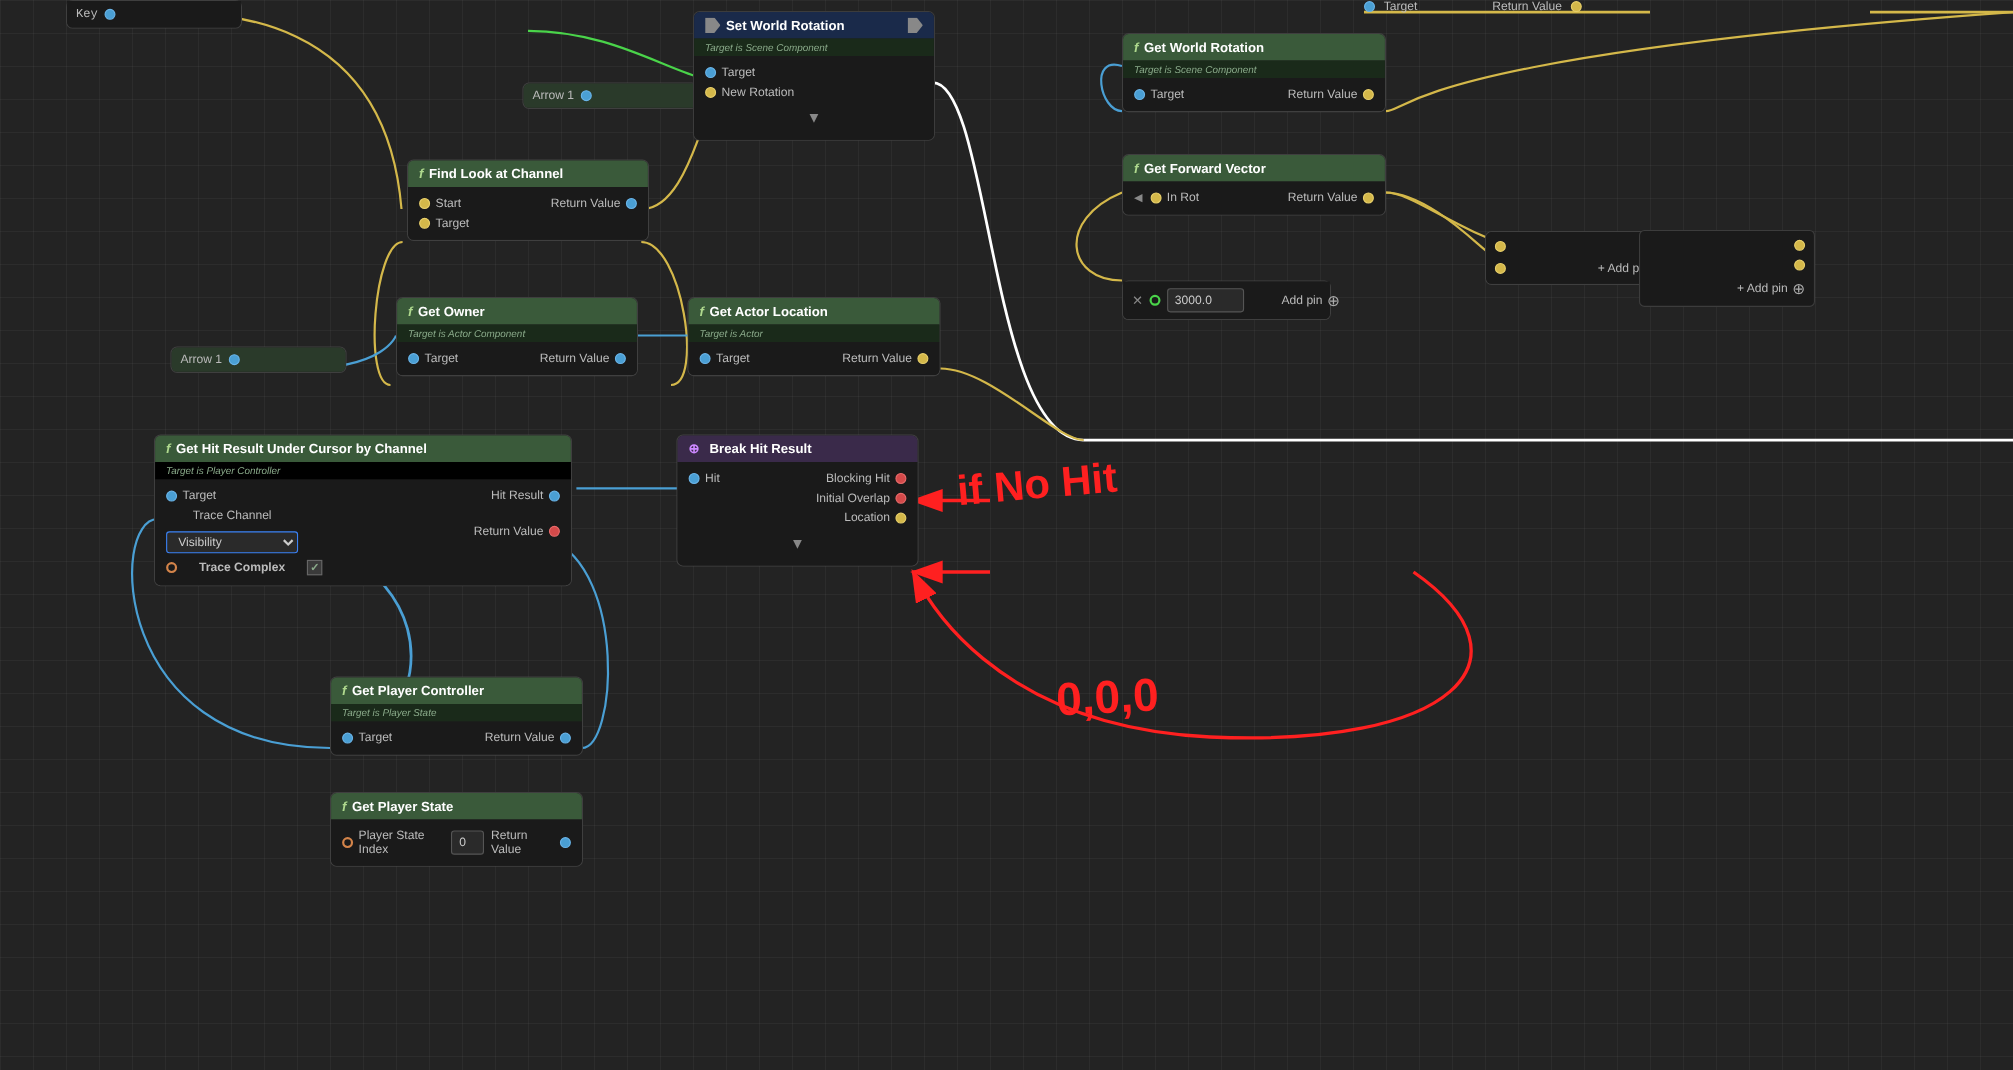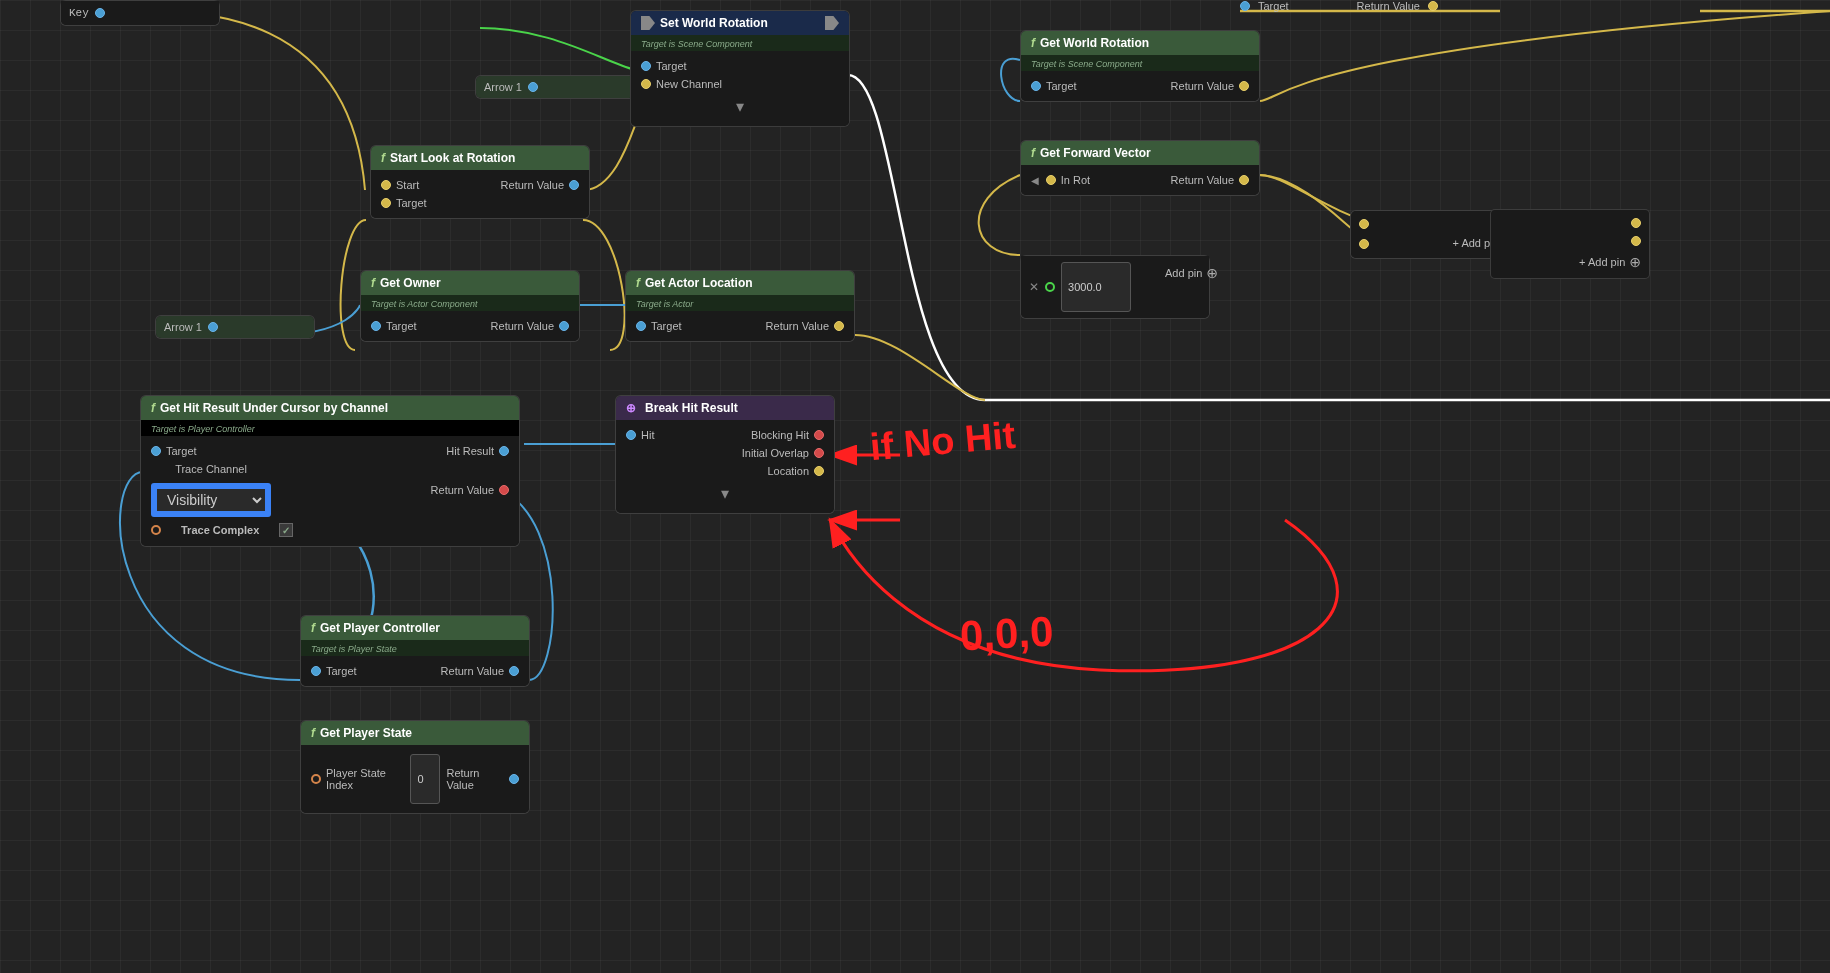--- a/index.html
+++ b/index.html
@@ -222,23 +222,23 @@
       pointer-events: none;
     }
 
     .delta-seconds {
       top: 18px;
       left: 370px;
     }
 
     .dropdown-select {
       background: #2a2a2a;
-      border: 6px solid #3b82f6;
+      border: 1px solid #3b82f6;
       color: #ccc;
-      font-size: 14px;
+      font-size: 11px;
       padding: 2px 6px;
       border-radius: 3px;
       width: 120px;
     }
 
     .checkbox-custom {
       width: 14px;
       height: 14px;
       background: #3a3a3a;
       border: 1px solid #666;
@@ -247,21 +247,21 @@
       justify-content: center;
       color: #8aaa8a;
       font-size: 10px;
     }
 
     .value-input {
       background: #2a2a2a;
       border: 1px solid #555;
       color: #ccc;
       font-size: 11px;
-      padding: 18px 6px;
+      padding: 4px 6px;
       border-radius: 3px;
       width: 60px;
     }
   </style>
 </head>
 <body>
 
 <div class="canvas-bg"></div>
 
 <svg class="connections-svg">
@@ -350,21 +350,21 @@
   <div class="node-body">
     <div class="node-row">
       <div class="pin-left">
         <span class="pin pin-blue"></span>
         <span class="pin-label">Target</span>
       </div>
     </div>
     <div class="node-row">
       <div class="pin-left">
         <span class="pin pin-yellow"></span>
-        <span class="pin-label">New Channel</span>
+        <span class="pin-label">New Rotation</span>
       </div>
     </div>
     <div style="text-align:center;padding:4px;">
       <span style="color:#888;font-size:16px;">▾</span>
     </div>
   </div>
 </div>
 
 <div class="node get-world-rotation">
   <div class="node-header node-header-green">
@@ -404,21 +404,21 @@
         <span class="pin-label">Return Value</span>
         <span class="pin pin-yellow"></span>
       </div>
     </div>
   </div>
 </div>
 
 <div class="node find-look-rotation">
   <div class="node-header node-header-green">
     <span class="func-icon">f</span>
-    <span>Start Look at Rotation</span>
+    <span>Find Look at Channel</span>
   </div>
   <div class="node-body">
     <div class="node-row">
       <div class="pin-left">
         <span class="pin pin-yellow"></span>
         <span class="pin-label">Start</span>
       </div>
       <div class="pin-right">
         <span class="pin-label">Return Value</span>
         <span class="pin pin-blue"></span>

